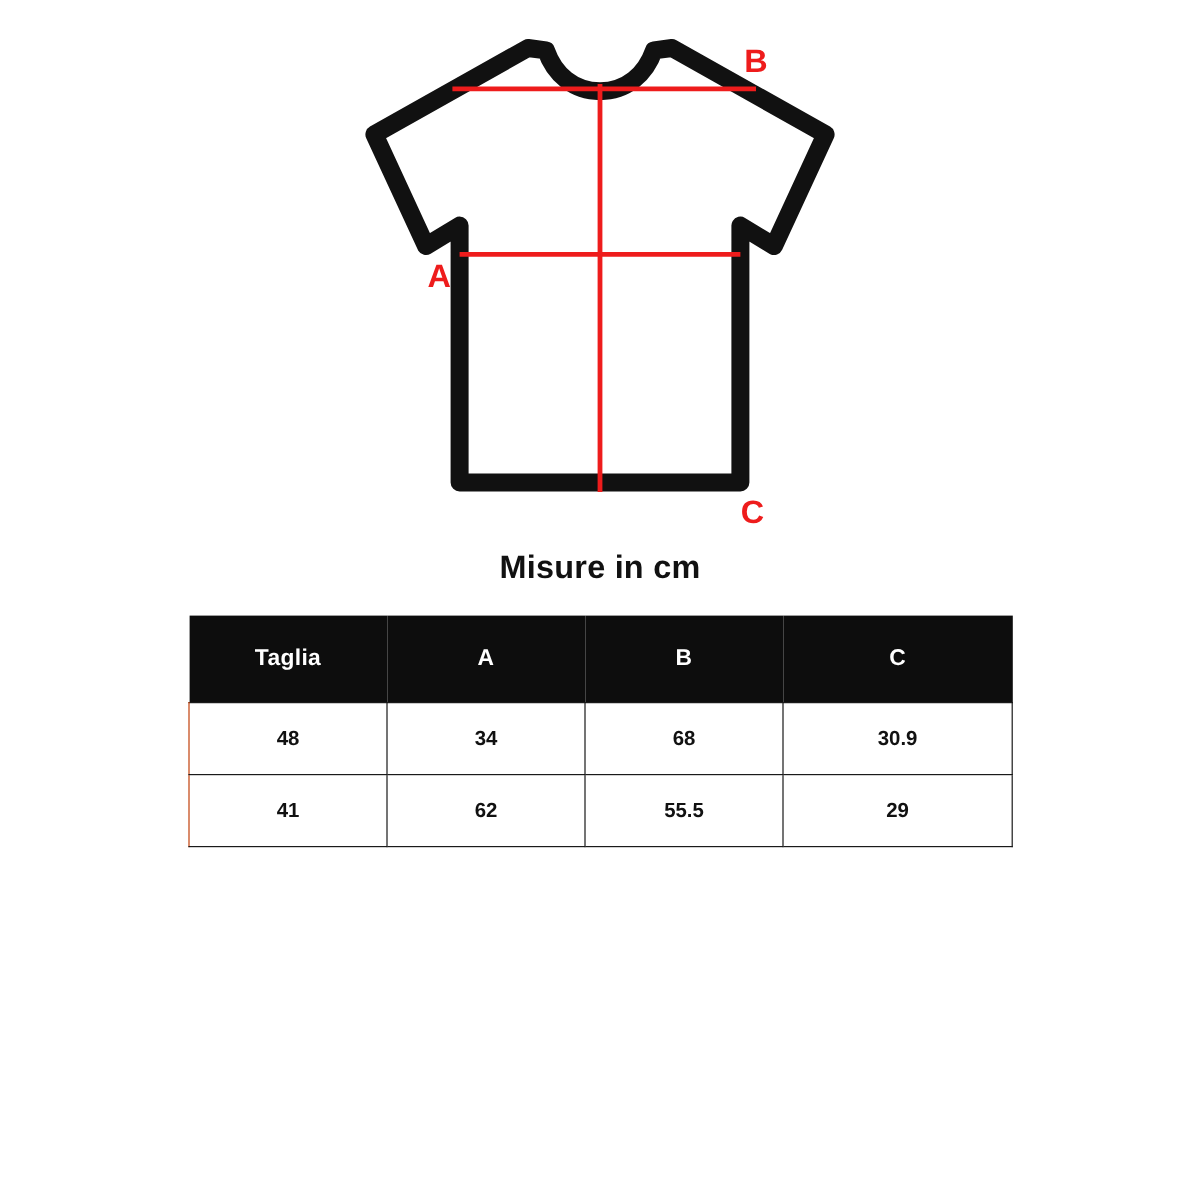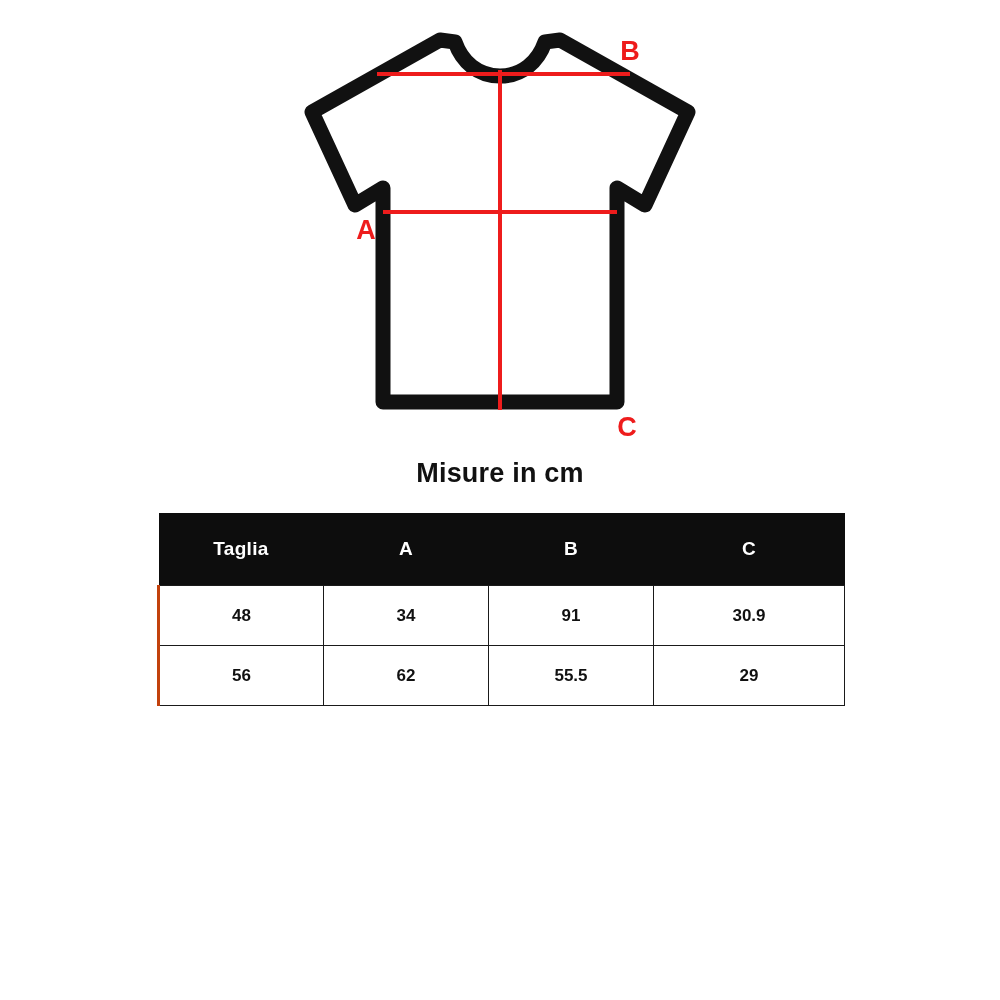--- a/index.html
+++ b/index.html
@@ -80,21 +80,21 @@
   table.size-table tbody td {
     background: #ffffff;
     color: #111111;
     font-size: 17px;
     font-weight: 700;
     height: 57px;
     text-align: center;
     border: 1px solid #1a1a1a;
   }
   table.size-table tbody tr td:first-child {
-    border-left: 3px solid #c2410c;
+    border-left: 1px solid #c2410c;
   }
   col.c0 { width: 165px; }
   col.c1 { width: 165px; }
   col.c2 { width: 165px; }
   col.c3 { width: 191px; }
 </style>
 </head>
 <body>
 
 <div class="page">
@@ -149,25 +149,25 @@
           <th>Taglia</th>
           <th>A</th>
           <th>B</th>
           <th>C</th>
         </tr>
       </thead>
       <tbody>
         <tr>
           <td>48</td>
           <td>34</td>
-          <td>91</td>
+          <td>68</td>
           <td>30.9</td>
         </tr>
         <tr>
-          <td>56</td>
+          <td>41</td>
           <td>62</td>
           <td>55.5</td>
           <td>29</td>
         </tr>
       </tbody>
     </table>
   </div>
 
 </div>
 

